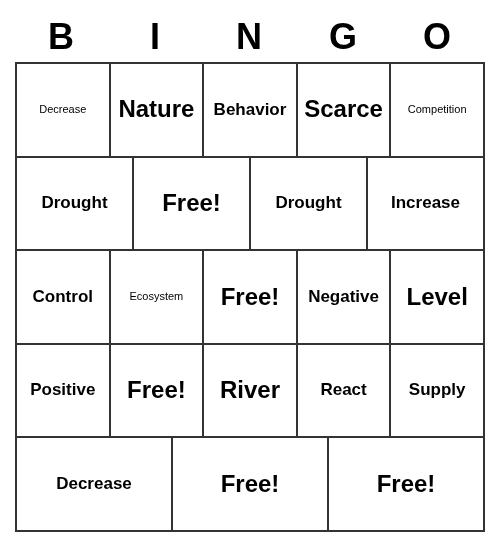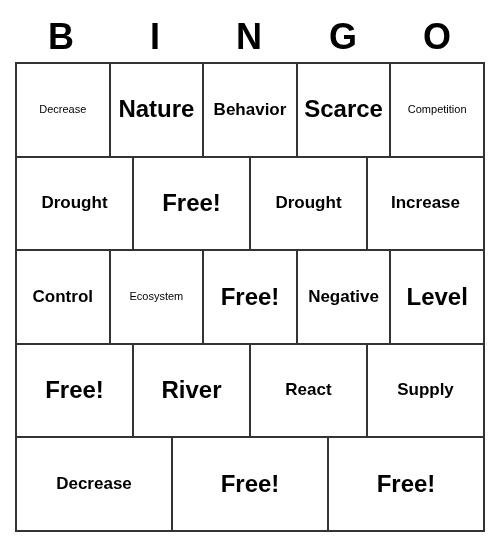--- a/index.html
+++ b/index.html
@@ -137,20 +137,23 @@
         </div>
         <div class="bingo-cell">
           <span class="cell-text medium">Negative</span>
         </div>
         <div class="bingo-cell">
           <span class="cell-text large">Level</span>
         </div>
       </div>
       <div class="bingo-row">
         <div class="bingo-cell">
+          <span class="cell-text medium">Positive</span>
+        </div>
+        <div class="bingo-cell">
           <span class="cell-text large">Free!</span>
         </div>
         <div class="bingo-cell">
           <span class="cell-text large">River</span>
         </div>
         <div class="bingo-cell">
           <span class="cell-text medium">React</span>
         </div>
         <div class="bingo-cell">
           <span class="cell-text medium">Supply</span>

